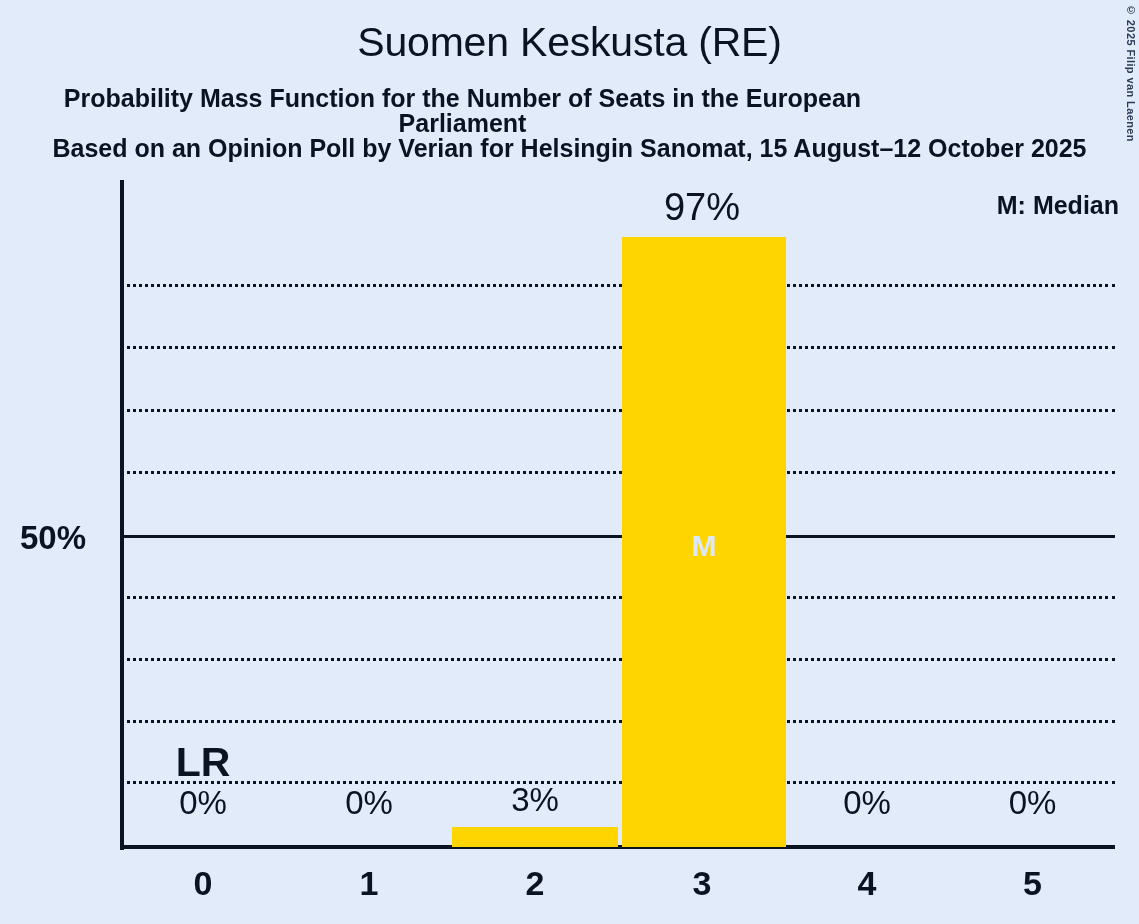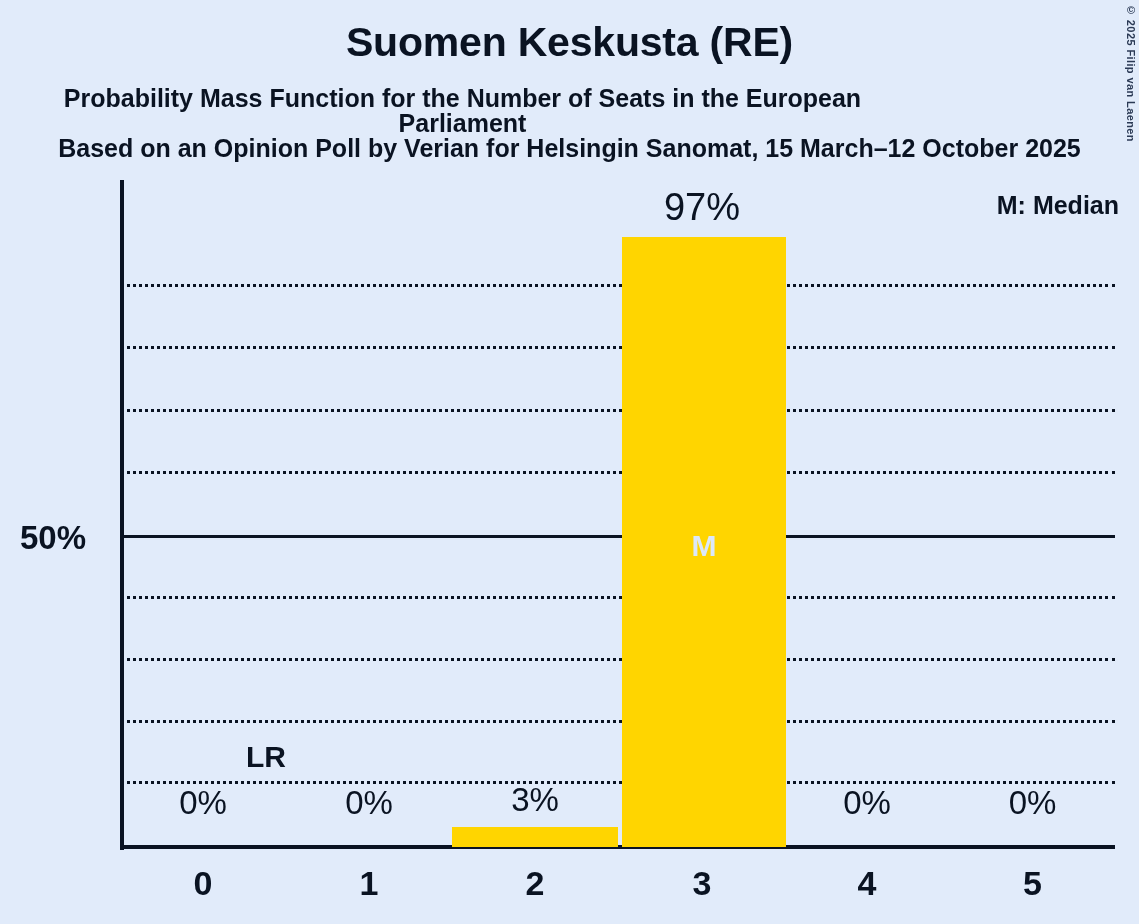--- a/index.html
+++ b/index.html
@@ -22,21 +22,21 @@
     height: 924px;
   }
 
   
   .title {
     position: absolute;
     left: 0; top: 22px;
     width: 1139px;
     text-align: center;
     font-size: 41px;
-    font-weight: bold;
+    font-weight: normal;
     letter-spacing: -0.2px;
     line-height: 1.0;
   }
   .subtitle {
     position: absolute;
     left: 0; top: 86px;
     width: 925px;
     text-align: center;
     font-size: 25px;
     font-weight: bold;
@@ -142,22 +142,22 @@
   .bar-value {
     position: absolute;
     text-align: center;
     font-size: 33px;
     font-weight: normal;
     line-height: 1;
     white-space: nowrap;
   }
   .lr-marker {
     position: absolute;
-    text-align: right;
-    font-size: 30px;
+    text-align: center;
+    font-size: 41px;
     font-weight: bold;
     line-height: 1;
     white-space: nowrap;
   }
 
   .xtick {
     position: absolute;
     top: 866px;
     text-align: center;
     font-size: 34px;
@@ -165,21 +165,21 @@
     line-height: 1;
   }
 </style>
 </head>
 <body>
 
 <div class="stage">
 
   <div class="title">Suomen Keskusta (RE)</div>
   <div class="subtitle">Probability Mass Function for the Number of Seats in the European Parliament</div>
-  <div class="subtitle2">Based on an Opinion Poll by Verian for Helsingin Sanomat, 15 March–12 October 2025</div>
+  <div class="subtitle2">Based on an Opinion Poll by Verian for Helsingin Sanomat, 15 August–12 October 2025</div>
 
   <div class="copyright">© 2025 Filip van Laenen</div>
 
   <div class="legend">
     <div>M: Median</div>
   </div>
 
   <div class="axis-y"></div>
   <div class="axis-x"></div>
 

